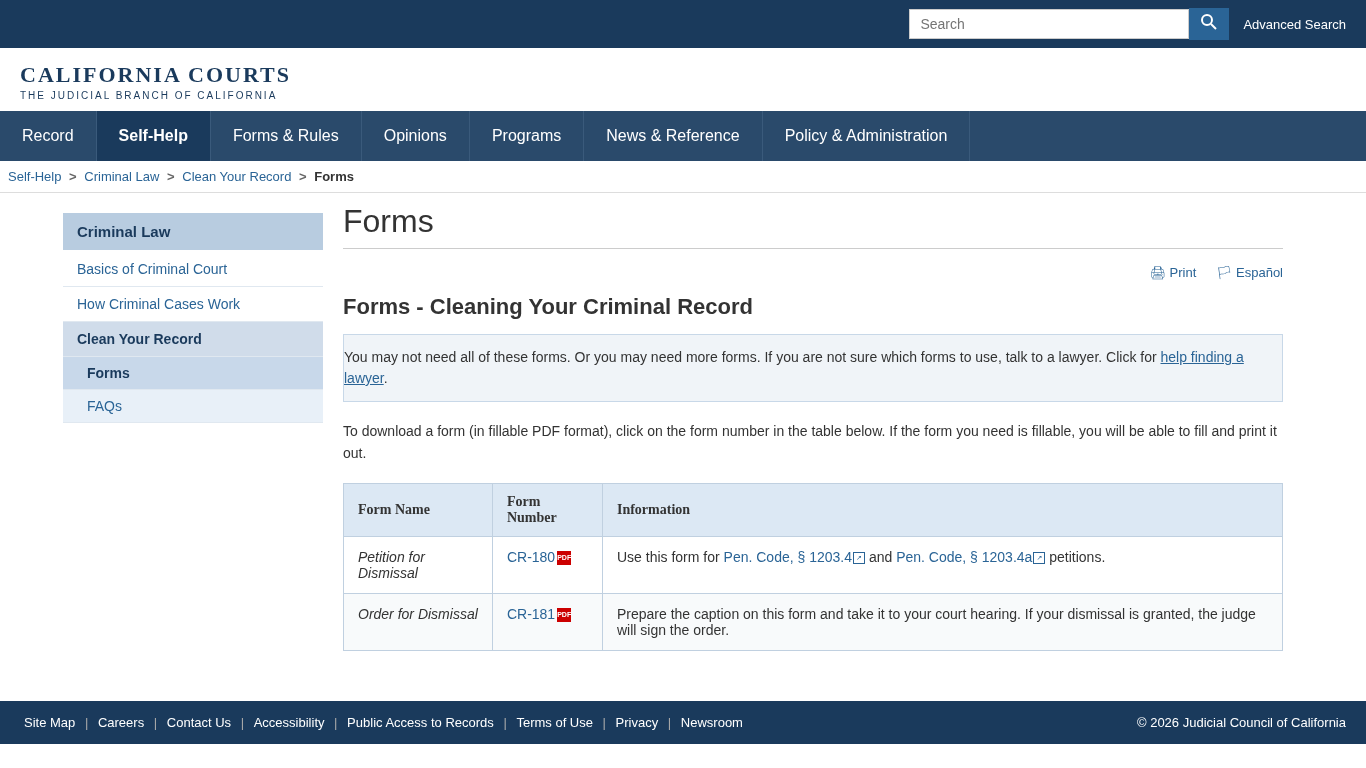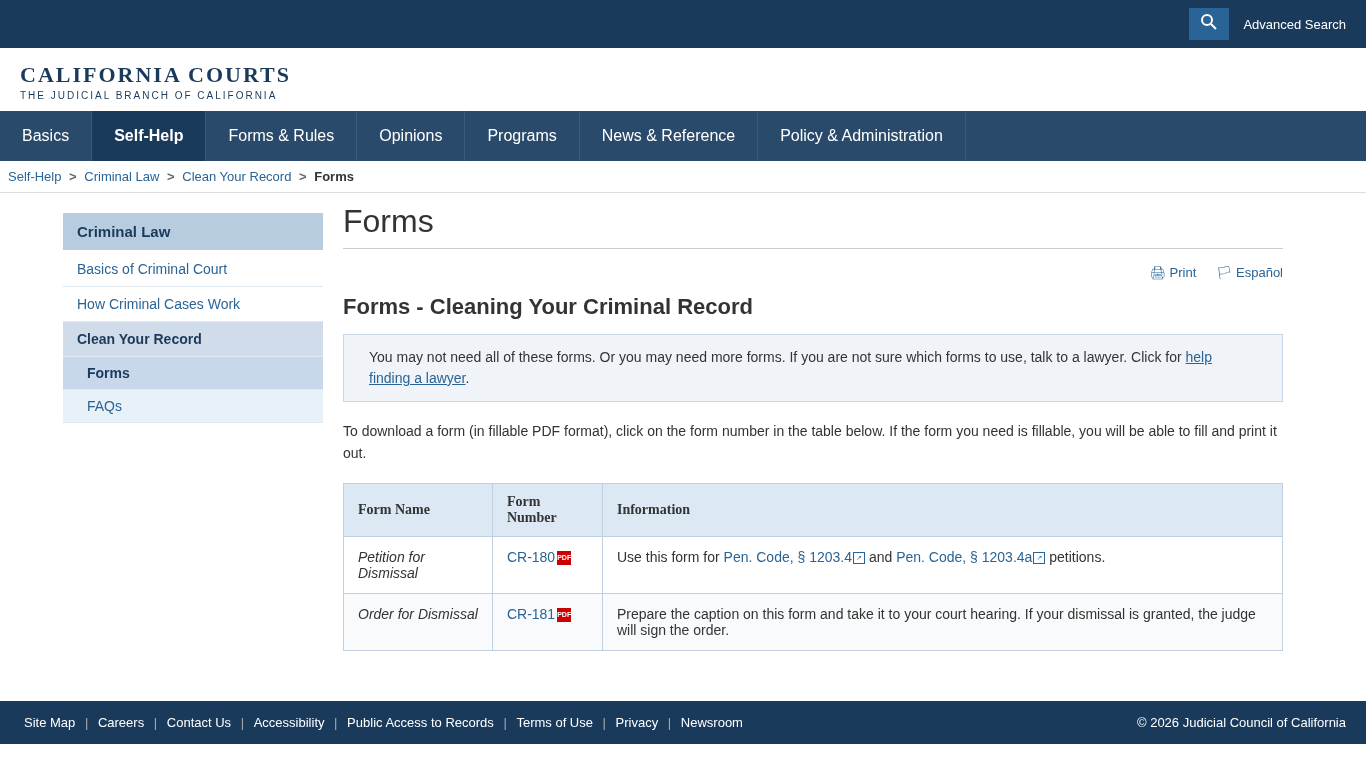--- a/index.html
+++ b/index.html
@@ -180,21 +180,21 @@
     .section-heading {
       font-size: 22px;
       color: #333;
       font-weight: bold;
       margin-bottom: 14px;
     }
 
     .info-box {
       background: #f0f4f8;
       border: 1px solid #c8d8e8;
-      padding: 12px 25px;
+      padding: 12px 0;
       margin-bottom: 18px;
       font-size: 14px;
       line-height: 1.5;
     }
     .info-box a { color: #2a6496; }
 
     .intro-text {
       font-size: 14px;
       line-height: 1.6;
       margin-bottom: 18px;
@@ -271,39 +271,40 @@
       margin: 0 4px;
     }
     .footer-sep { color: #aaa; margin: 0 2px; }
     .footer-copyright { color: white; font-size: 13px; }
   </style>
 </head>
 <body>
 
 <div class="top-bar">
   <form class="search-form">
+    <input class="search-input" type="text" value="" placeholder="Search" style="">
     <button class="search-btn" type="submit">
       <svg width="16" height="16" viewBox="0 0 16 16" fill="white">
         <circle cx="6" cy="6" r="5" stroke="white" stroke-width="2" fill="none"></circle>
         <line x1="10" y1="10" x2="15" y2="15" stroke="white" stroke-width="2"></line>
       </svg>
     </button>
     <a class="advanced-search" href="#">Advanced Search</a>
   </form>
 </div>
 
 <div class="site-header">
   <div class="site-logo">
     <div class="logo-title">California Courts</div>
     <div class="logo-subtitle">The Judicial Branch of California</div>
   </div>
 </div>
 
 <nav class="main-nav">
-<a href="#">Basics</a>
+<a href="#">Record</a>
     <a href="#" class="active">Self-Help</a>
     <a href="#">Forms &amp; Rules</a>
     <a href="#">Opinions</a>
     <a href="#">Programs</a>
     <a href="#">News &amp; Reference</a>
     <a href="#">Policy &amp; Administration</a>
   </nav>
 
 <div class="breadcrumb">
 <a href="#">Self-Help</a><span class="sep"> &gt; </span><a href="#">Criminal Law</a><span class="sep"> &gt; </span><a href="#">Clean Your Record</a><span class="sep"> &gt; </span><span>Forms</span></div>

